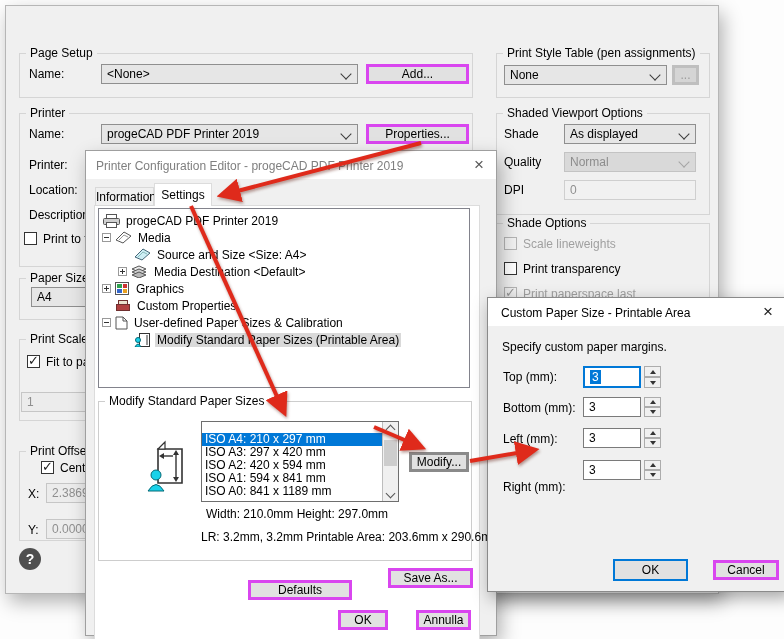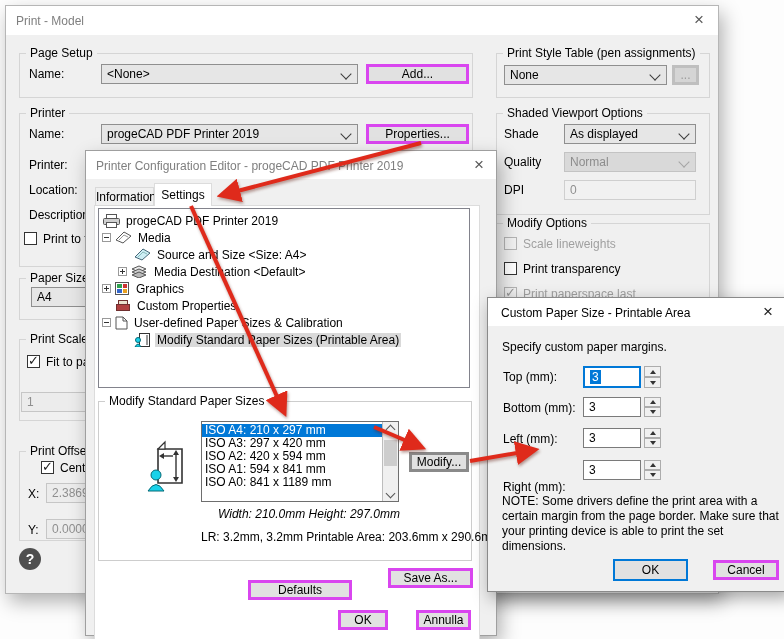--- a/index.html
+++ b/index.html
@@ -75,24 +75,20 @@
              filter:drop-shadow(1px 2px 1.5px rgba(100,30,20,.45));}
   .shadow1{box-shadow:4px 8px 18px rgba(0,0,0,.30);}
   .shadow2{box-shadow:3px 6px 16px rgba(0,0,0,.35);}
 </style>
 </head>
 <body>
 
 <div id="stage">
 
   <div class="dlg shadow1" style="left:5px;top:5px;width:712px;height:587px;border:1px solid #b6b6b6;">
-    <div class="titlebar">
-      <span class="title inactive">Print - Model</span>
-      <span class="close-x" style="right:8px;"></span>
-    </div>
 
     <div class="grp" style="left:13px;top:47px;width:452px;height:43px;">
       <span class="grp-label">Page Setup</span>
     </div>
     <span class="lbl" style="left:23px;top:61px;">Name:</span>
     <div class="combo" style="left:95px;top:58px;width:257px;height:20px;">
       <span>&lt;None&gt;</span>
       <span class="chev"></span>
     </div>
     <div class="btn" style="left:360px;top:58px;width:103px;height:20px;">Add...</div>
@@ -133,21 +129,21 @@
     <div class="combo dis" style="left:558px;top:146px;width:132px;height:20px;">
       <span>Normal</span>
       <span class="chev"></span>
     </div>
     <span class="lbl" style="left:498px;top:177px;">DPI</span>
     <div class="field dis" style="left:558px;top:174px;width:132px;height:20px;background:#f1f1f1;border-color:#cfcfcf;">
       <span>0</span>
     </div>
 
     <div class="grp" style="left:490px;top:217px;width:212px;height:98px;">
-      <span class="grp-label">Modify Options</span>
+      <span class="grp-label">Shade Options</span>
     </div>
     <span class="cb dis" style="left:498px;top:231px;"></span>
     <span class="lbl grey" style="left:517px;top:231px;">Scale lineweights</span>
     <span class="cb" style="left:498px;top:256px;"></span>
     <span class="lbl" style="left:517px;top:256px;">Print transparency</span>
     <span class="cb dis on" style="left:498px;top:281px;"></span>
     <span class="lbl grey" style="left:517px;top:281px;">Print paperspace last</span>
 
     <div class="grp" style="left:13px;top:272px;width:190px;height:40px;">
       <span class="grp-label">Paper Size</span>
@@ -271,36 +267,36 @@
       <path d="M12,10 l7,-7 v7 z" fill="#fff" stroke="#333" stroke-width="1.2"></path>
       <line x1="30" y1="14" x2="30" y2="40" stroke="#333" stroke-width="1.4"></line>
       <path d="M30,11 l-3,5 h6 z" fill="#333"></path>
         <path d="M30,43 l-3,-5 h6 z" fill="#333"></path>
       <line x1="15" y1="17" x2="27" y2="17" stroke="#333" stroke-width="1.4"></line>
       <path d="M13,17 l5,-3 v6 z" fill="#333"></path>
       <circle cx="10" cy="36" r="5" fill="#19d2ea" stroke="#056a77"></circle>
       <path d="M2,52 q8,-13 16,0 z" fill="#19d2ea" stroke="#056a77"></path>
     </svg>
 
-    <div class="listbox" style="left:115px;top:270px;width:198px;height:81px;padding-top:2px;">
+    <div class="listbox" style="left:115px;top:270px;width:198px;height:81px;padding-top:11px;">
       <div class="litem sel">ISO A4: 210 x 297 mm</div>
       <div class="litem">ISO A3: 297 x 420 mm</div>
       <div class="litem">ISO A2: 420 x 594 mm</div>
       <div class="litem">ISO A1: 594 x 841 mm</div>
       <div class="litem">ISO A0: 841 x 1189 mm</div>
       <div class="sbar">
         <span class="schev up"></span>
         <span class="sthumb" style="top:18px;height:26px;"></span>
         <span class="schev dn"></span>
       </div>
     </div>
 
     <div class="btn" style="left:323px;top:301px;width:60px;height:20px;border-color:#8a8a8a;">Modify...</div>
 
-    <span class="lbl" style="left:132px;top:356px;font-style:italic;">Width: 210.0mm Height: 297.0mm</span>
+    <span class="lbl" style="left:120px;top:356px;">Width: 210.0mm Height: 297.0mm</span>
     <span class="lbl" style="left:115px;top:379px;">LR: 3.2mm, 3.2mm Printable Area: 203.6mm x 290.6mm</span>
 
     <div class="btn" style="left:162px;top:417px;width:104px;height:20px;margin-top:12px;">Defaults</div>
     <div class="btn" style="left:302px;top:417px;width:85px;height:20px;">Save As...</div>
 
     <div class="btn" style="left:252px;top:459px;width:50px;height:20px;">OK</div>
     <div class="btn" style="left:330px;top:459px;width:55px;height:20px;">Annulla</div>
   </div>
 
   <div class="dlg shadow2" style="left:487px;top:297px;width:300px;height:293px;border:1px solid #8a8a8a;">
@@ -356,21 +352,20 @@
     </div>
     <div class="spin" style="left:156px;top:162px;height:20px;">
       <span class="sp up">
           <span class="tri-up"></span>
         </span>
       <span class="sp dn">
           <span class="tri-dn"></span>
         </span>
     </div>
 
-    <div class="note" style="left:14px;top:196px;width:280px;">NOTE: Some drivers define the print area with a certain margin from the page border. Make sure that your printing device is able to print the set dimensions.</div>
 
     <div class="btn focus" style="left:125px;top:261px;width:75px;height:22px;">OK</div>
     <div class="btn" style="left:225px;top:262px;width:66px;height:20px;">Cancel</div>
   </div>
 
   <svg class="arrows" width="784" height="639" viewBox="0 0 784 639">
     <defs>
       <marker id="ah" markerWidth="6" markerHeight="6" refX="4.6" refY="3" orient="auto" markerUnits="strokeWidth">
         <path d="M0,0 L6,3 L0,6 z" fill="#df2a1b"></path>
       </marker>

